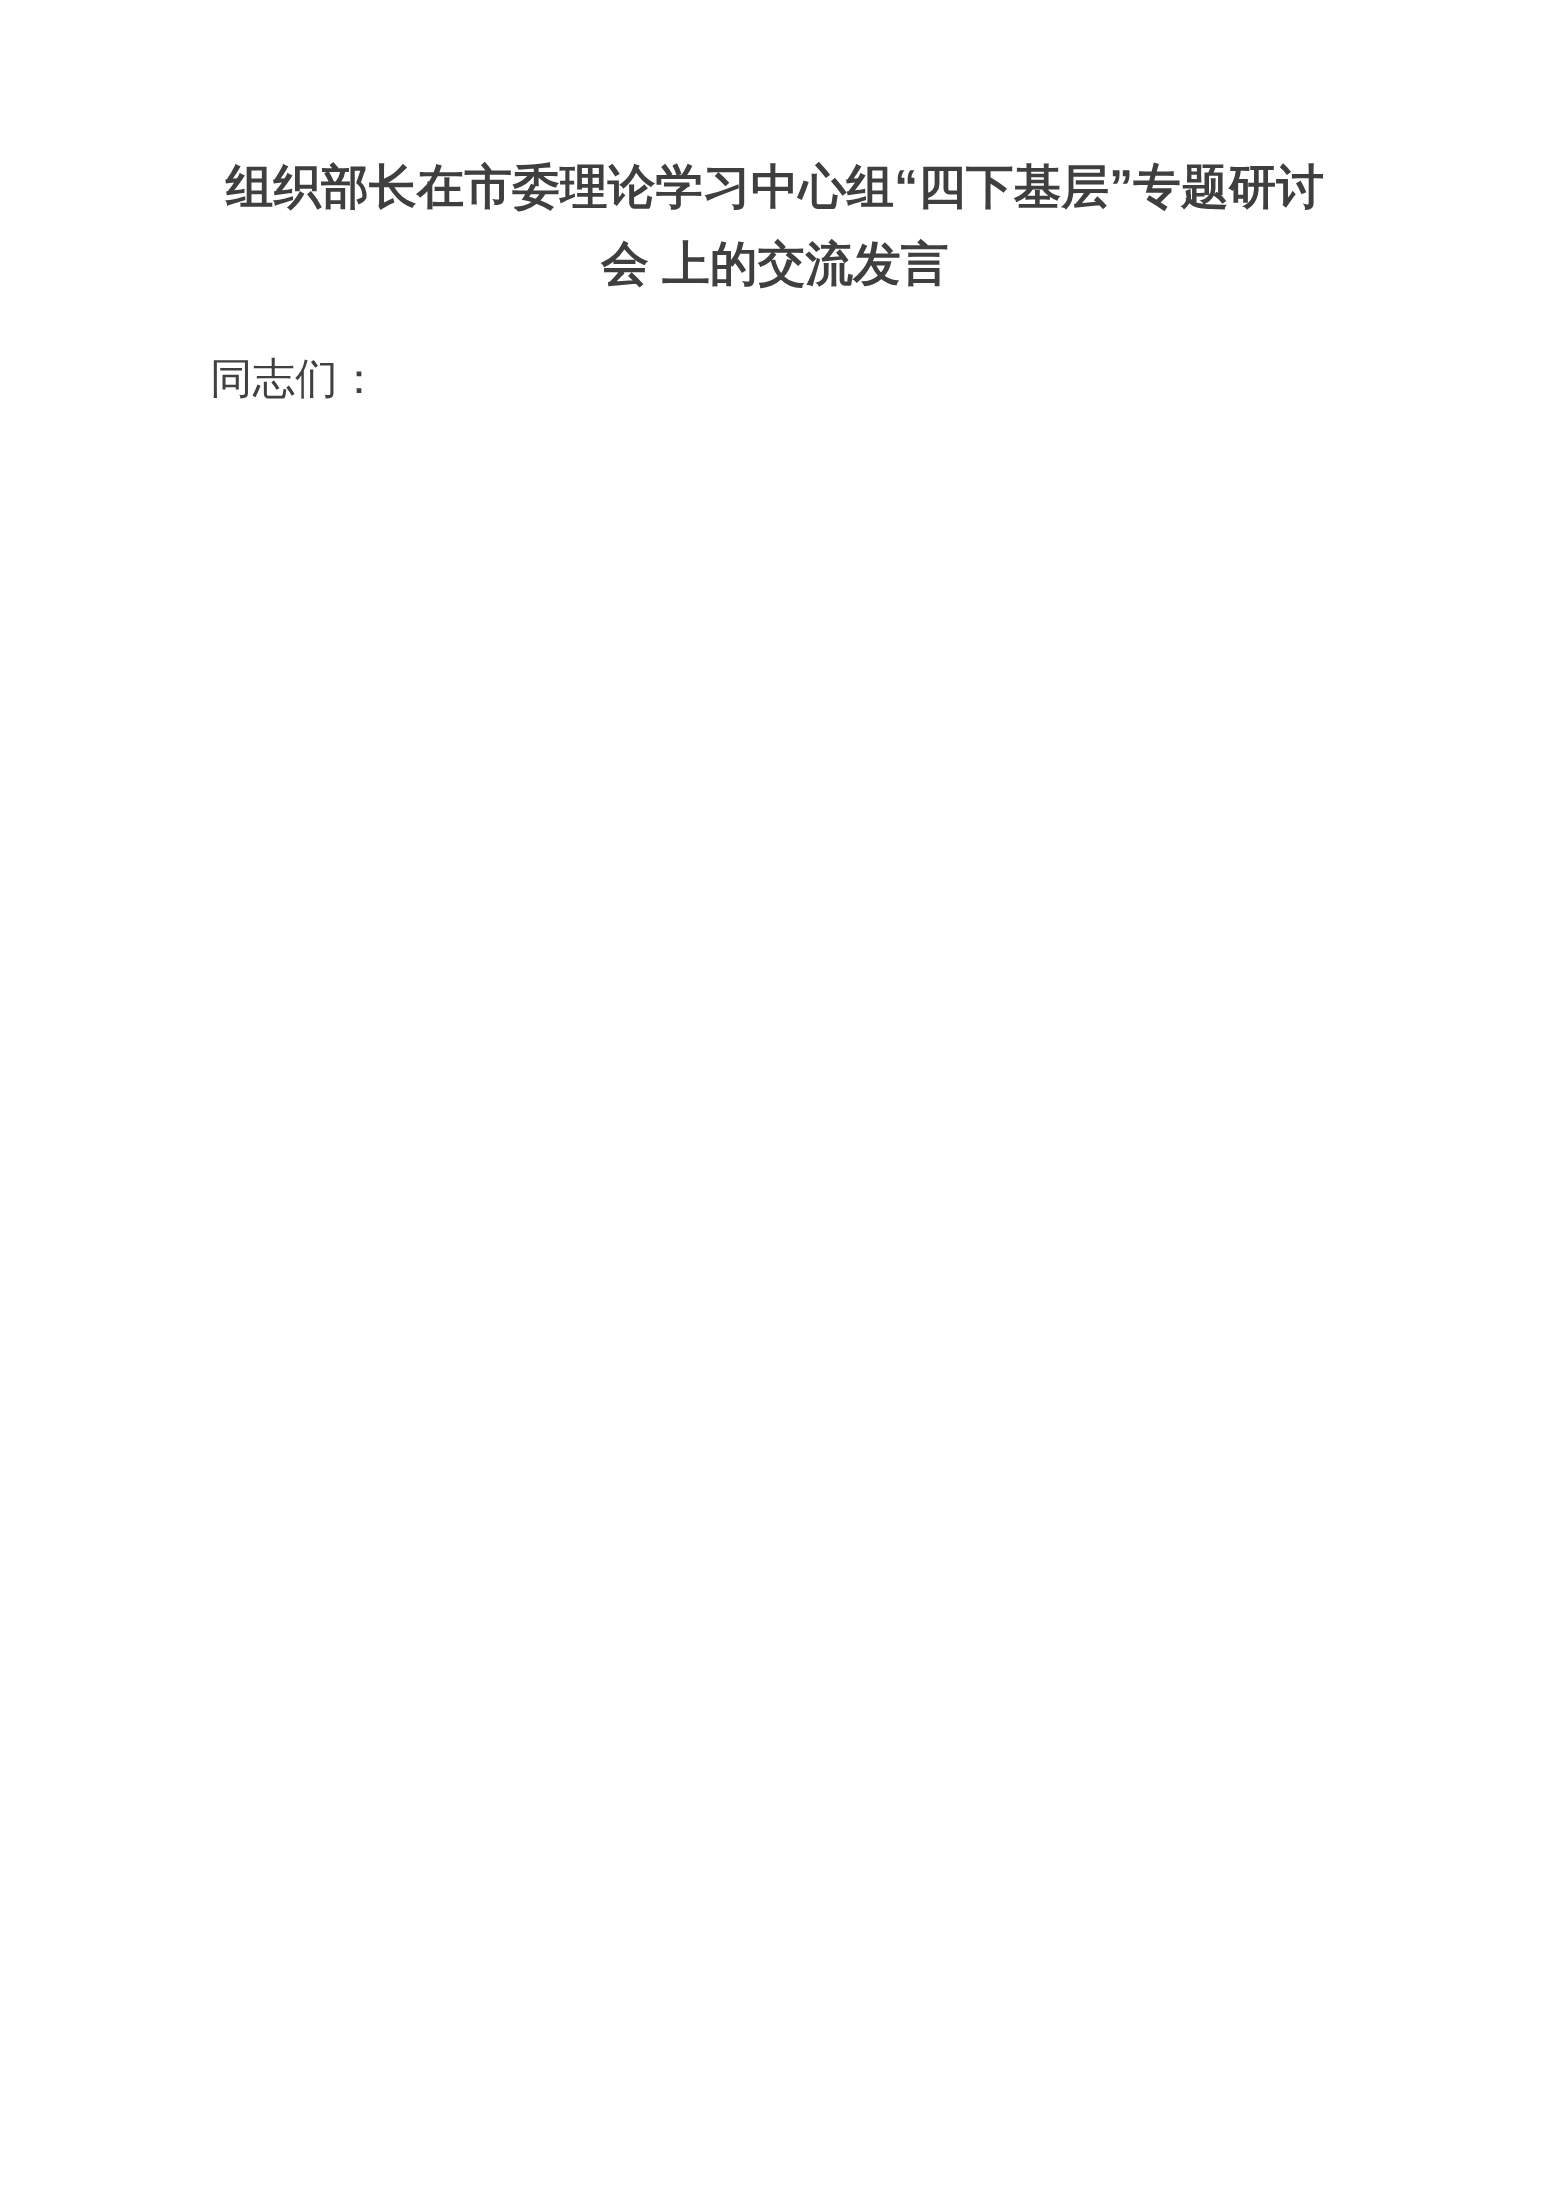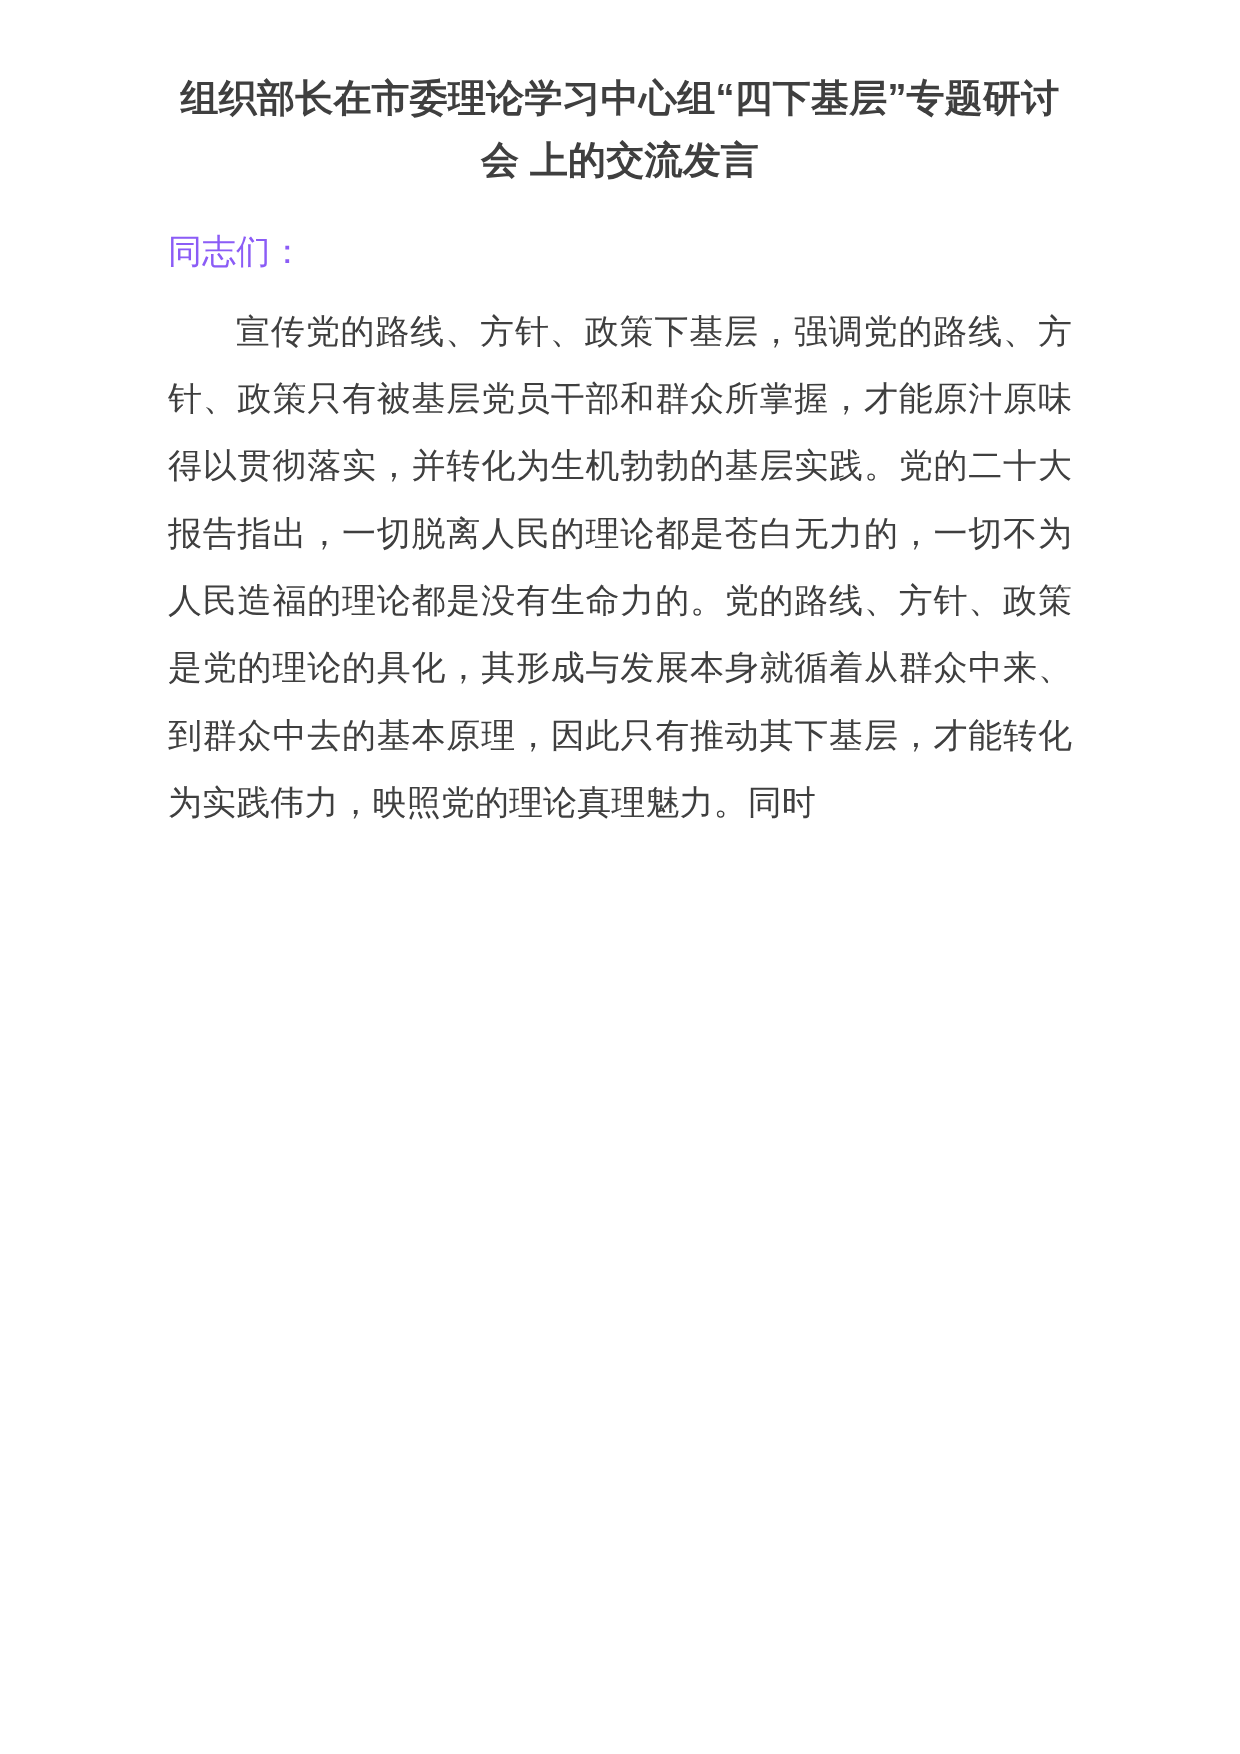--- a/index.html
+++ b/index.html
@@ -22,40 +22,40 @@
     background: #ffffff;
     box-sizing: border-box;
     overflow: hidden;
   }
 
   .content {
     position: absolute;
     left: 168px;
     top: 0;
     width: 904px;
-    padding-top: 68px;
+    padding-top: 120px;
     box-sizing: border-box;
   }
 
   .doc-title {
     font-size: 38px;
     line-height: 1.62;
     font-weight: bold;
     color: #3f3f3f;
     text-align: center;
     letter-spacing: 0.2px;
     margin: 0 0 34px 0;
     padding: 0 8px;
     font-family: "Liberation Sans", "DejaVu Sans", sans-serif;
   }
 
   .salutation {
     font-size: 34px;
     line-height: 1.55;
-    color: #8b5cf6;
+    color: #404040;
     margin: 0 0 20px 0;
     text-align: left;
     letter-spacing: 0.1px;
   }
 
   .body-para {
     font-size: 34px;
     line-height: 1.98;
     color: #3f3f3f;
     margin: 0 0 6px 0;
@@ -78,16 +78,15 @@
   <div class="content">
 
     <h1 class="doc-title">
       <span>组织部长在市委理论学习中心组“四下基层”专题研讨会</span>
       <span>上的交流发言</span>
     </h1>
 
     <p class="salutation">同志们：</p>
 
 
-    <p class="body-para">宣传党的路线、方针、政策下基层，强调党的路线、方针、政策只有被基层党员干部和群众所掌握，才能原汁原味得以贯彻落实，并转化为生机勃勃的基层实践。党的二十大报告指出，一切脱离人民的理论都是苍白无力的，一切不为人民造福的理论都是没有生命力的。党的路线、方针、政策是党的理论的具化，其形成与发展本身就循着从群众中来、到群众中去的基本原理，因此只有推动其下基层，才能转化为实践伟力，映照党的理论真理魅力。同时</p>
 
   </div>
 </div>
 
 </body></html>

